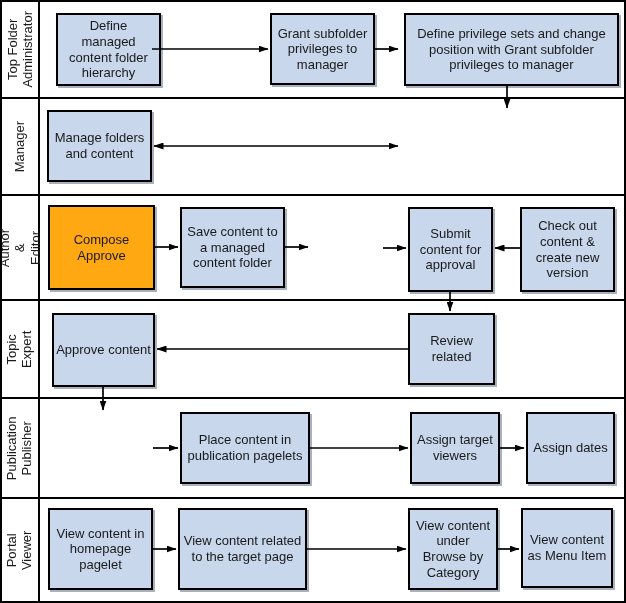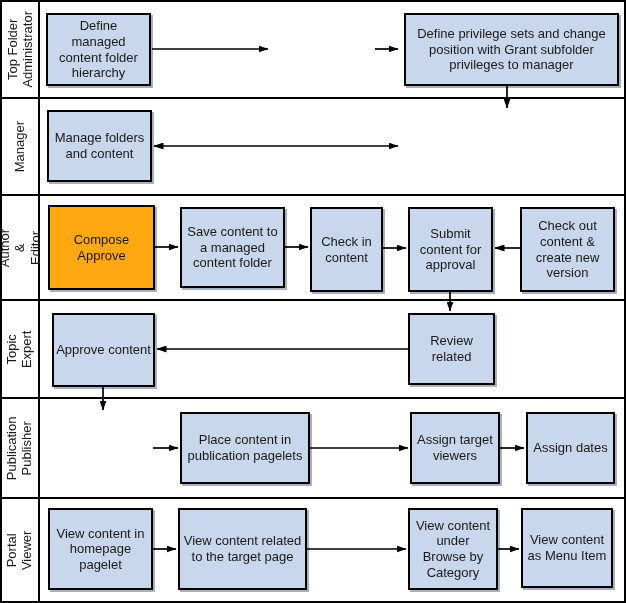--- a/index.html
+++ b/index.html
@@ -69,39 +69,39 @@
   <div class="lane-label" style="top:299px;height:96px">
     <span class="rot" style="width:94px">Topic Expert</span>
   </div>
   <div class="lane-label" style="top:397px;height:98px">
     <span class="rot" style="width:90px">Publication Publisher</span>
   </div>
   <div class="lane-label" style="top:497px;height:102px">
     <span class="rot" style="width:100px">Portal Viewer</span>
   </div>
 
-  <div class="box" style="left:44px;top:11px;width:105px;height:73px">
+  <div class="box" style="left:54px;top:11px;width:105px;height:73px">
     <span style="max-width:86px">Define managed content folder hierarchy</span>
+  </div>
+  <div class="box" style="left:268px;top:11px;width:105px;height:72px">
+    <span>Grant subfolder privileges to manager</span>
   </div>
   <div class="box" style="left:402px;top:11px;width:215px;height:73px">
     <span>Define privilege sets and change position with Grant subfolder privileges to manager</span>
   </div>
 
   <div class="box" style="left:45px;top:108px;width:105px;height:72px">
     <span>Manage folders and content</span>
   </div>
 
   <div class="box highlight" style="left:46px;top:203px;width:107px;height:85px">
     <span>Compose Approve</span>
   </div>
   <div class="box" style="left:178px;top:205px;width:105px;height:81px">
     <span>Save content to a managed content folder</span>
-  </div>
-  <div class="box" style="left:308px;top:205px;width:73px;height:85px">
-    <span>Check in content</span>
   </div>
   <div class="box" style="left:406px;top:205px;width:85px;height:85px">
     <span>Submit content for approval</span>
   </div>
   <div class="box" style="left:518px;top:205px;width:95px;height:85px">
     <span>Check out content &amp; create new version</span>
   </div>
 
   <div class="box" style="left:50px;top:311px;width:103px;height:74px">
     <span style="white-space:nowrap">Approve content</span>

